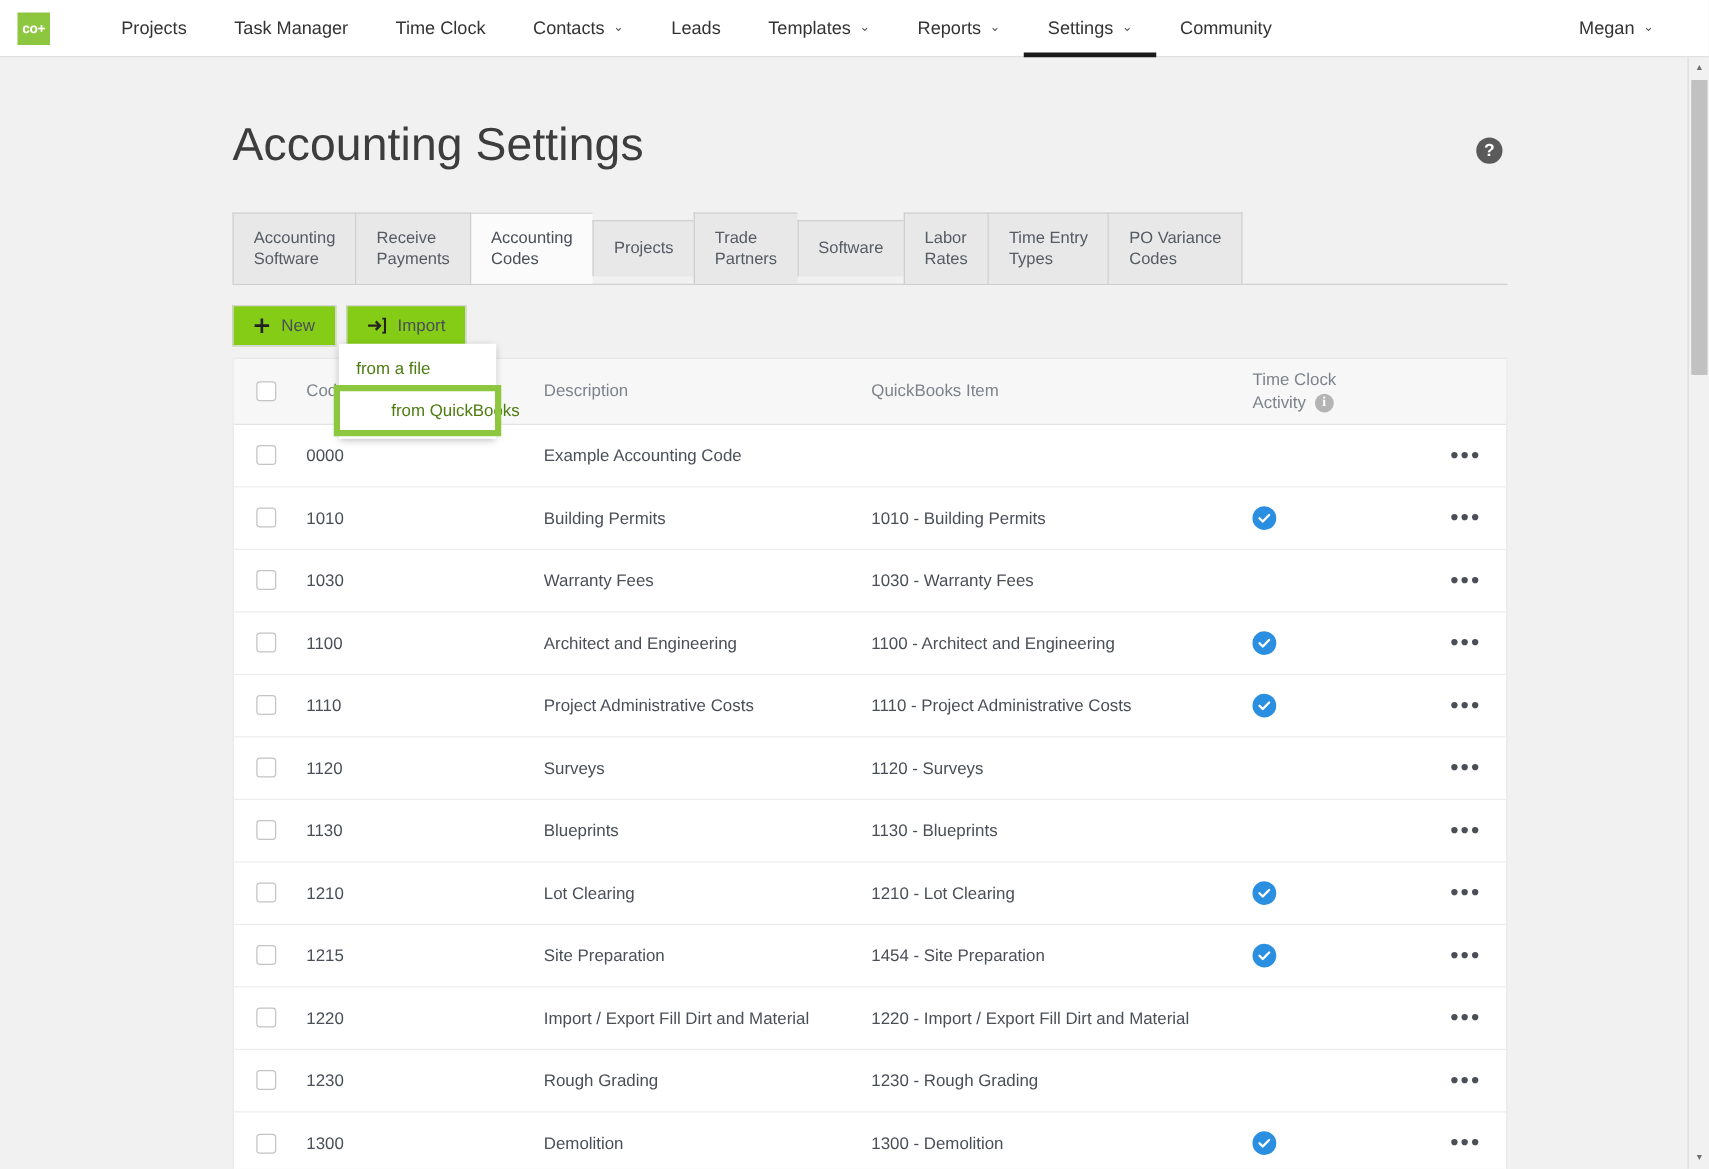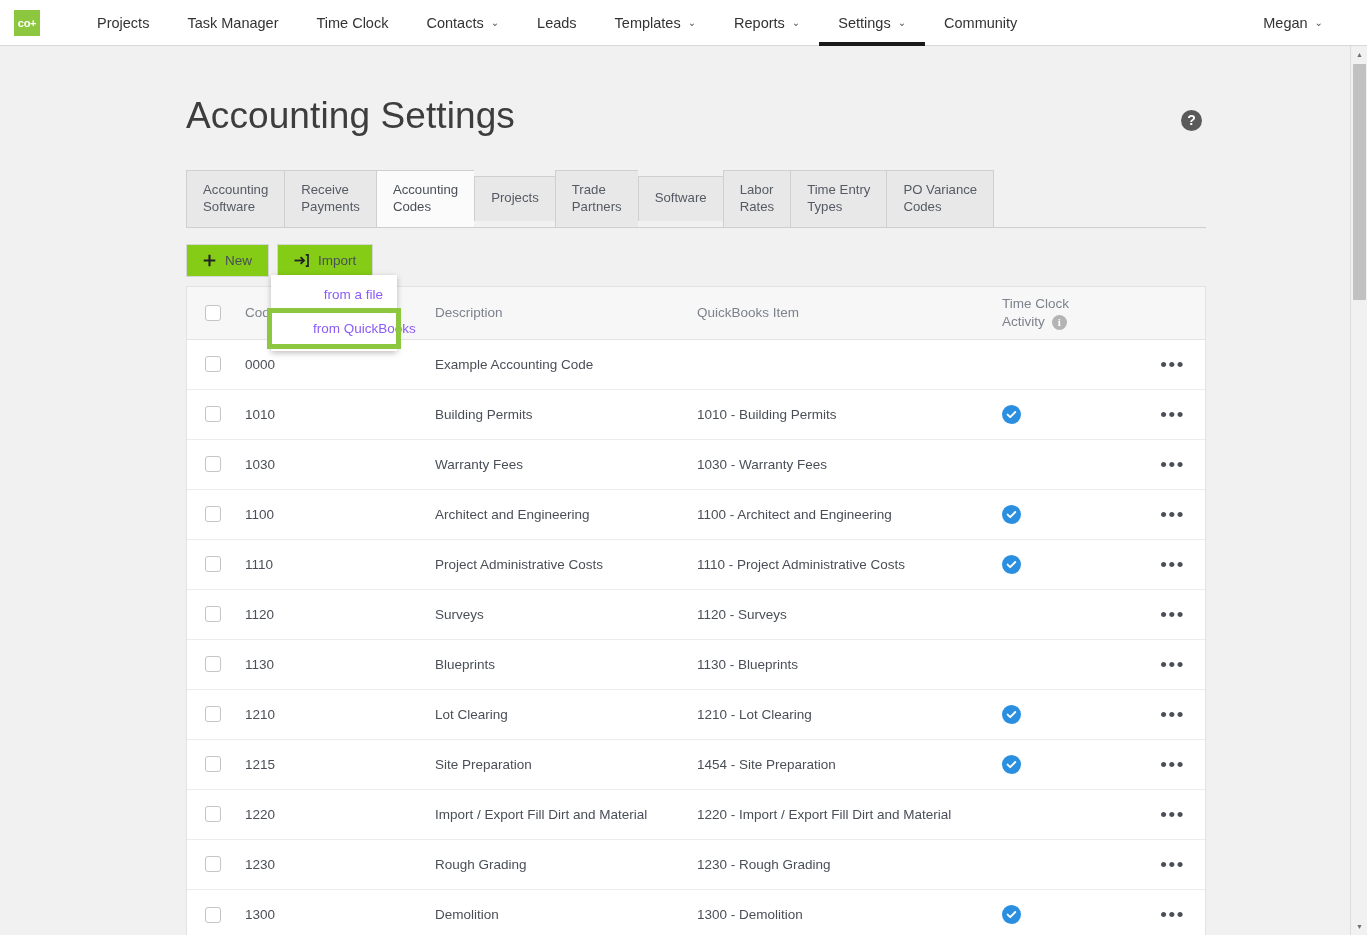--- a/index.html
+++ b/index.html
@@ -173,24 +173,23 @@
     top: 31px;
     width: 126px;
     background: #ffffff;
     box-shadow: 0 2px 6px rgba(0,0,0,0.26);
     z-index: 30;
     padding: 4px 0;
   }
   .dropitem {
     padding: 8px 14px;
     font-size: 13.5px;
-    color: #8b5cf6;
+    color: #4d7c0f;
     white-space: nowrap;
     cursor: pointer;
-    text-align: right;
   }
   .dropitem.highlight {
     outline: 5px solid #8dc63f;
     background: #ffffff;
     position: relative;
     z-index: 2;
     margin: 3px 1px;
     padding-left: 41px;
   }
 

